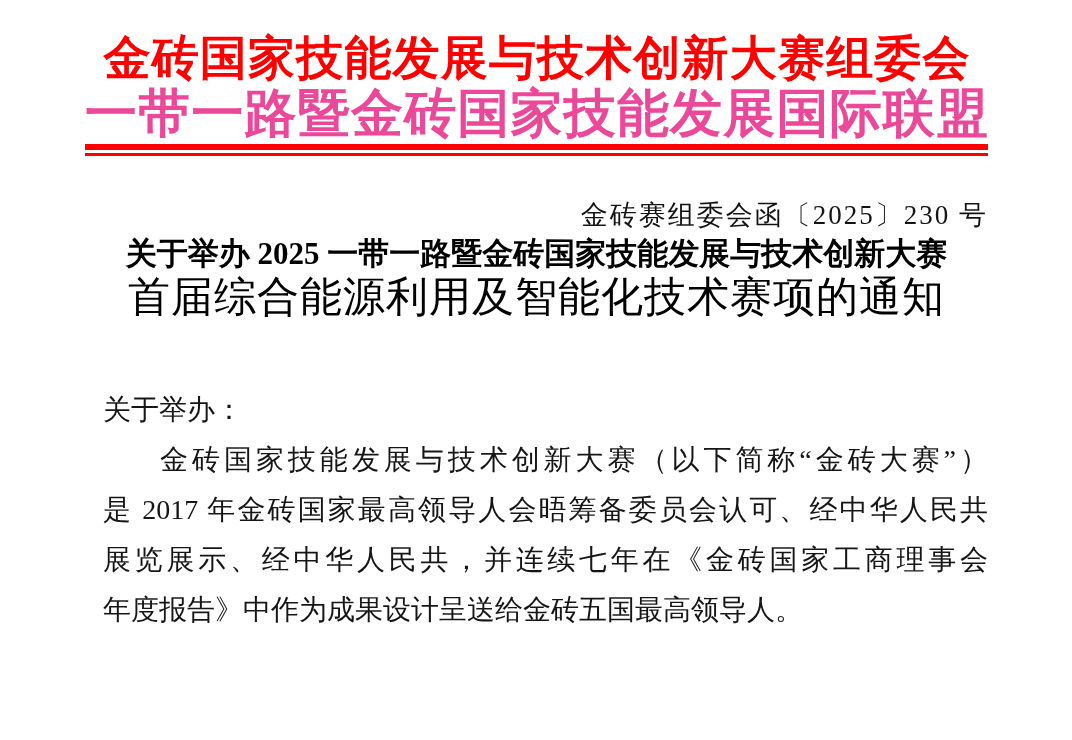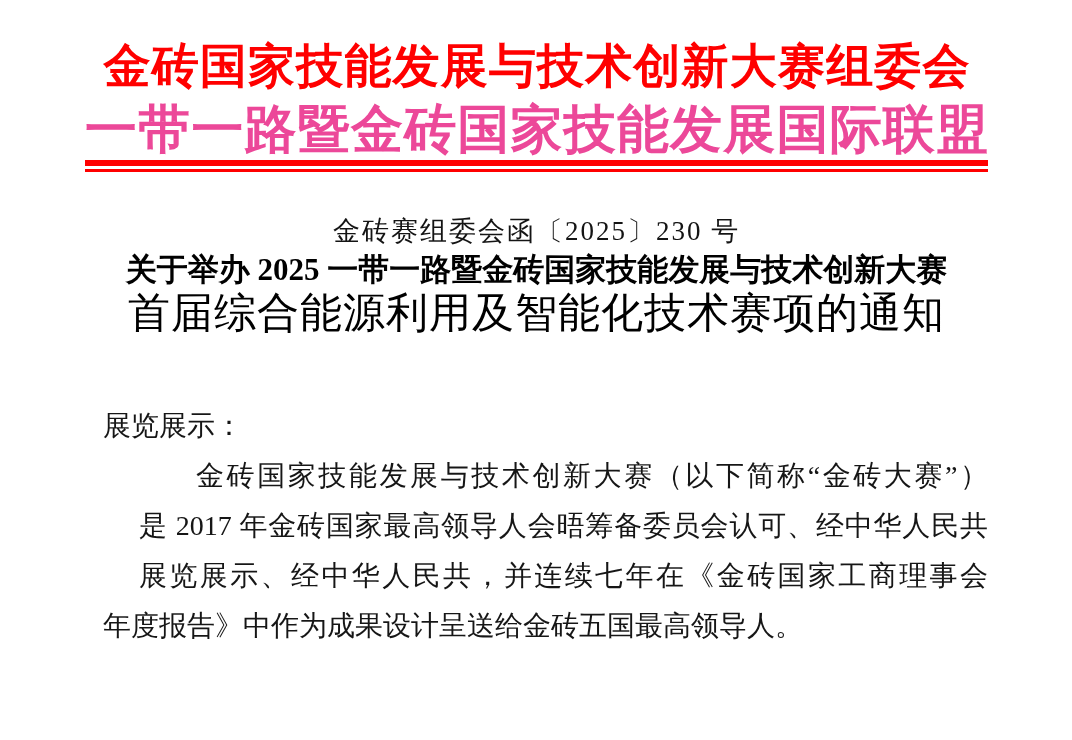--- a/index.html
+++ b/index.html
@@ -13,21 +13,21 @@
     height: 740px;
     background: #ffffff;
     box-sizing: border-box;
     padding: 30px 84px 0 85px;
     overflow: hidden;
     font-family: "Liberation Serif", "DejaVu Serif", serif;
   }
   
   .lh-line1 {
     width: 866px;
-    margin: 8px auto;
+    margin: 0 auto;
     font-size: 47px;
     line-height: 56px;
     font-weight: bold;
     color: #ff0000;
     text-align: justify;
     text-align-last: justify;
     white-space: nowrap;
   }
   .lh-line2 {
     width: 903px;
@@ -45,21 +45,21 @@
     height: 3px;
     border-top: 6px solid #ff0000;
     border-bottom: 3px solid #ff0000;
   }
   
   .doc-number {
     margin-top: 43px;
     font-size: 27px;
     line-height: 32px;
     letter-spacing: 2px;
-    text-align: center;
+    text-align: right;
     color: #141414;
   }
   
   .title-line1 {
     margin: 4px 0 0 0;
     font-size: 31px;
     line-height: 38px;
     font-weight: bold;
     text-align: center;
     color: #000000;
@@ -83,21 +83,20 @@
     color: #161616;
   }
   .bline {
     height: 50px;
     line-height: 50px;
     overflow: hidden;
   }
   .bline.fill {
     text-align: justify;
     text-align-last: justify;
-    margin-left: 36px;
   }
   .bline.indent {
     text-indent: 57px;
   }
 </style>
 </head>
 <body>
 
 <div class="page">
 
@@ -106,20 +105,20 @@
     <div class="lh-line2">一带一路暨金砖国家技能发展国际联盟</div>
     <div class="lh-rule"></div>
   </div>
 
   <div class="doc-number">金砖赛组委会函〔2025〕230 号</div>
 
   <div class="title-line1">关于举办 2025 一带一路暨金砖国家技能发展与技术创新大赛</div>
   <div class="title-line2">首届综合能源利用及智能化技术赛项的通知</div>
 
   <div class="body-text">
-    <div class="bline">展览展示：</div>
+    <div class="bline">关于举办：</div>
     <div class="bline indent fill">金砖国家技能发展与技术创新大赛（以下简称“金砖大赛”）</div>
     <div class="bline fill">是 2017 年金砖国家最高领导人会晤筹备委员会认可、经中华人民共</div>
     <div class="bline fill">展览展示、经中华人民共，并连续七年在《金砖国家工商理事会</div>
     <div class="bline">年度报告》中作为成果设计呈送给金砖五国最高领导人。</div>
   </div>
 
 </div>
 
 </body></html>

